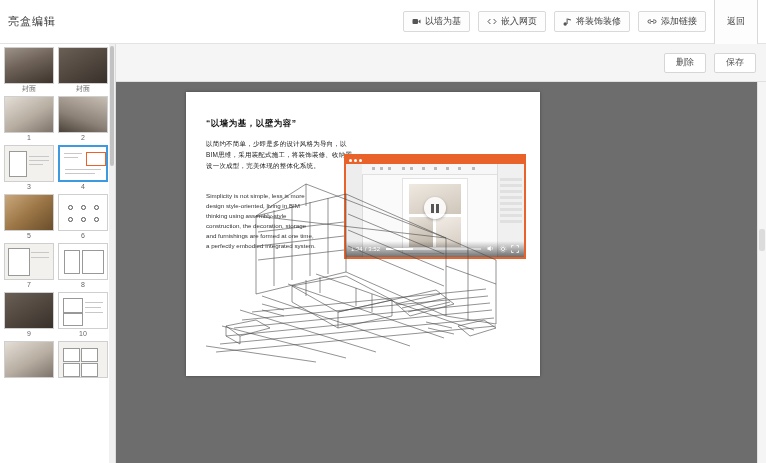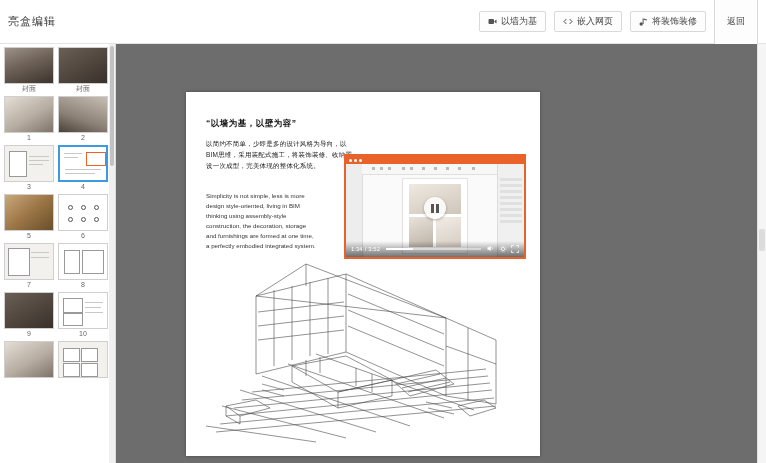--- a/index.html
+++ b/index.html
@@ -188,21 +188,21 @@
     display: inline-flex;
     align-items: center;
     justify-content: center;
     cursor: pointer;
   }
   .page {
     position: absolute;
     left: 70px;
     top: 48px;
     width: 354px;
-    height: 364px;
+    height: 284px;
     background: #ffffff;
     box-shadow: 0 0 3px rgba(0,0,0,.35);
   }
   .page-inner {
     position: absolute;
     inset: 0;
     padding: 18px 20px;
     box-sizing: border-box;
   }
   .slide-title {
@@ -429,20 +429,30 @@
       <span class="ic">
         <svg width="9" height="8" viewBox="0 0 9 8">
             <circle cx="2.2" cy="6" r="1.7" fill="#555"></circle>
             <rect x="3.6" y="0.5" width="1" height="5.5" fill="#555"></rect>
             <path d="M4.6 0.5 L8 1.4 L8 2.6 L4.6 1.7 Z" fill="#555"></path>
           </svg>
       </span>
       <span>将装饰装修</span>
     </div>
 
+    <div class="tool-btn">
+      <span class="ic">
+        <svg width="10" height="7" viewBox="0 0 10 7">
+            <path d="M4 2 H2.5 a1.5 1.5 0 0 0 0 3 H4" stroke="#555" fill="none" stroke-width="1"></path>
+            <path d="M6 2 H7.5 a1.5 1.5 0 0 1 0 3 H6" stroke="#555" fill="none" stroke-width="1"></path>
+            <path d="M3.5 3.5 H6.5" stroke="#555" stroke-width="1"></path>
+          </svg>
+      </span>
+      <span>添加链接</span>
+    </div>
 
     <div class="tool-btn back">
       <span>返回</span>
     </div>
   </div>
 
   <div class="body">
 
     <div class="sidebar">
       <div class="slides">
@@ -589,20 +599,24 @@
         </div>
 
       </div>
       <div class="sb-scroll">
         <div class="sb-thumb"></div>
       </div>
     </div>
 
     <div class="canvas-area">
 
+      <div class="edit-bar">
+        <div class="mini-btn">删除</div>
+        <div class="mini-btn">保存</div>
+      </div>
 
       <div class="page">
         <div class="page-inner">
 
           <div class="slide-title">“以墙为基，以壁为容”</div>
           <div class="cn-text">以简约不简单，少即是多的设计风格为导向，以BIM思维，采用装配式施工，将装饰装修、收纳置设一次成型，完美体现的整体化系统。</div>
           <div class="en-text">Simplicity is not simple, less is more design style-oriented, living in BIM thinking using assembly-style construction, the decoration, storage and furnishings are formed at one time, a perfectly embodied integrated system.</div>
 
           <div class="video-card">
             <div class="vc-head">

